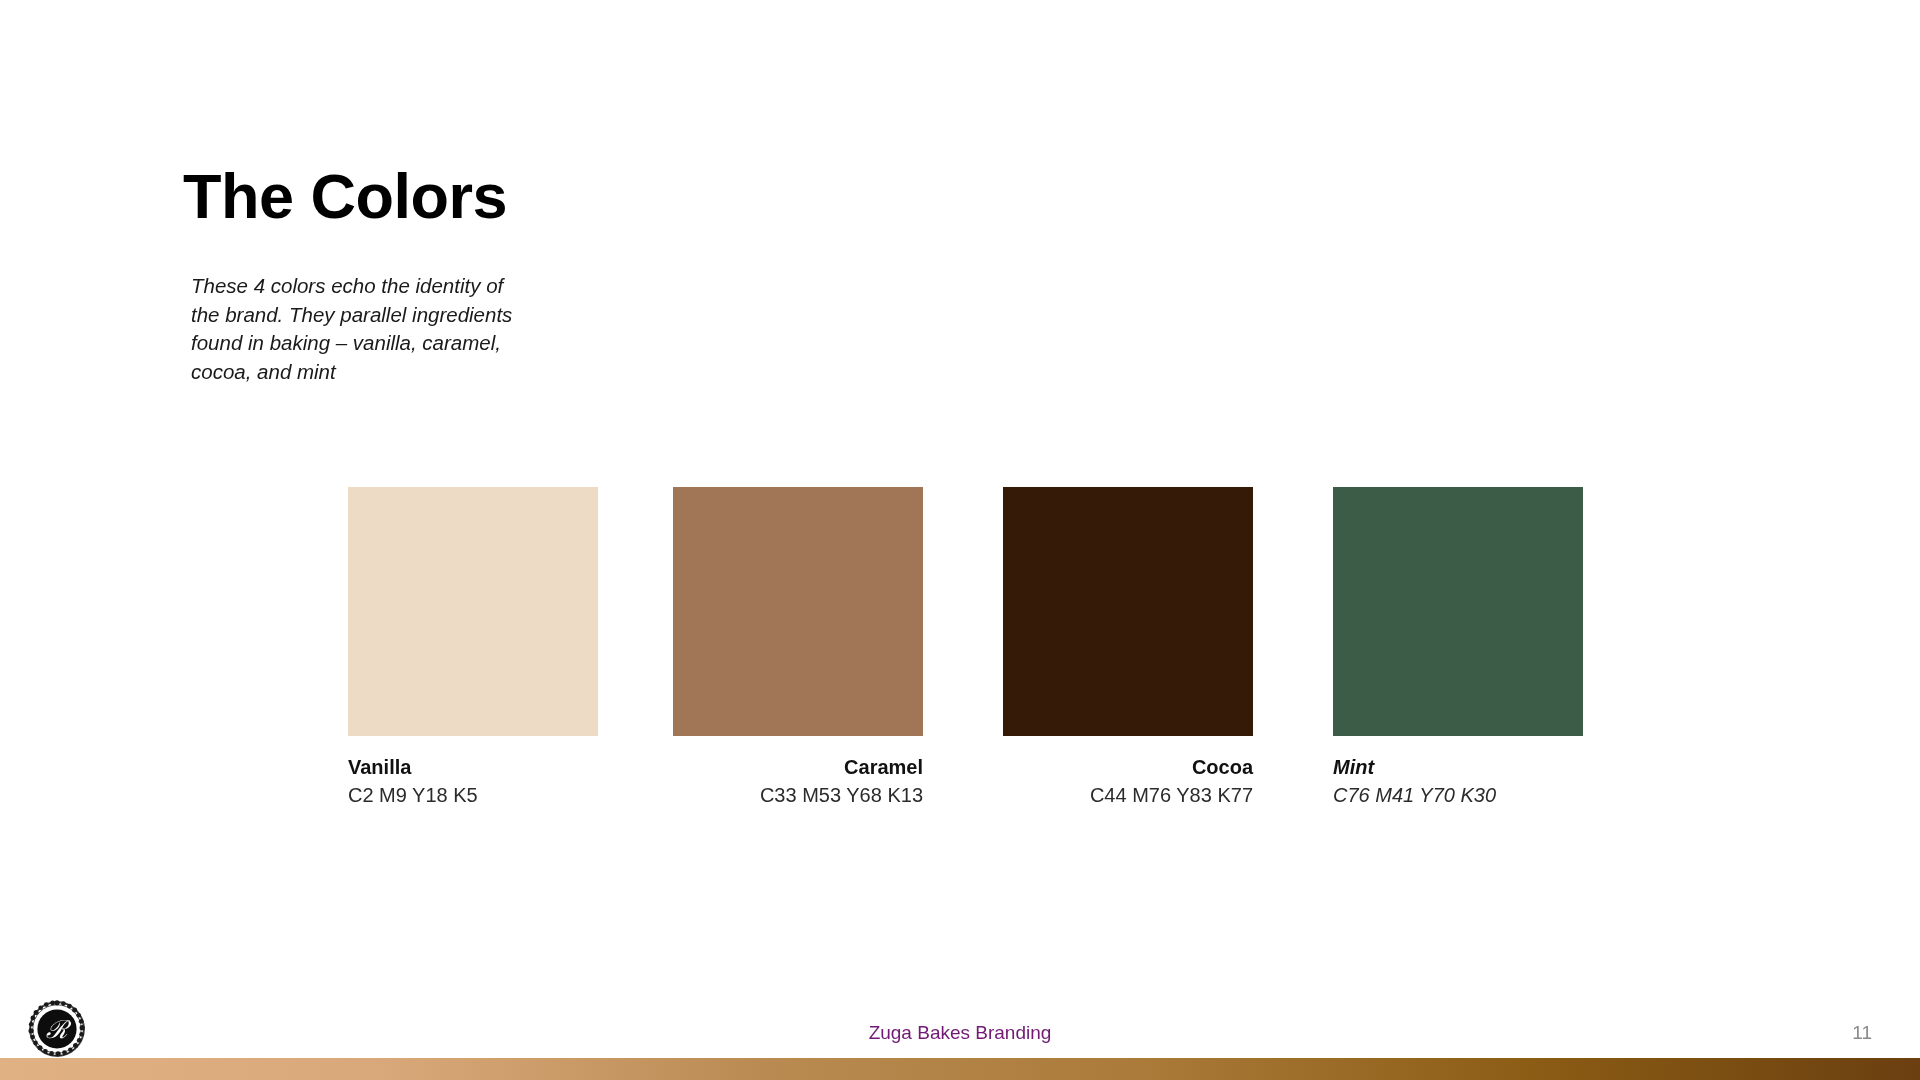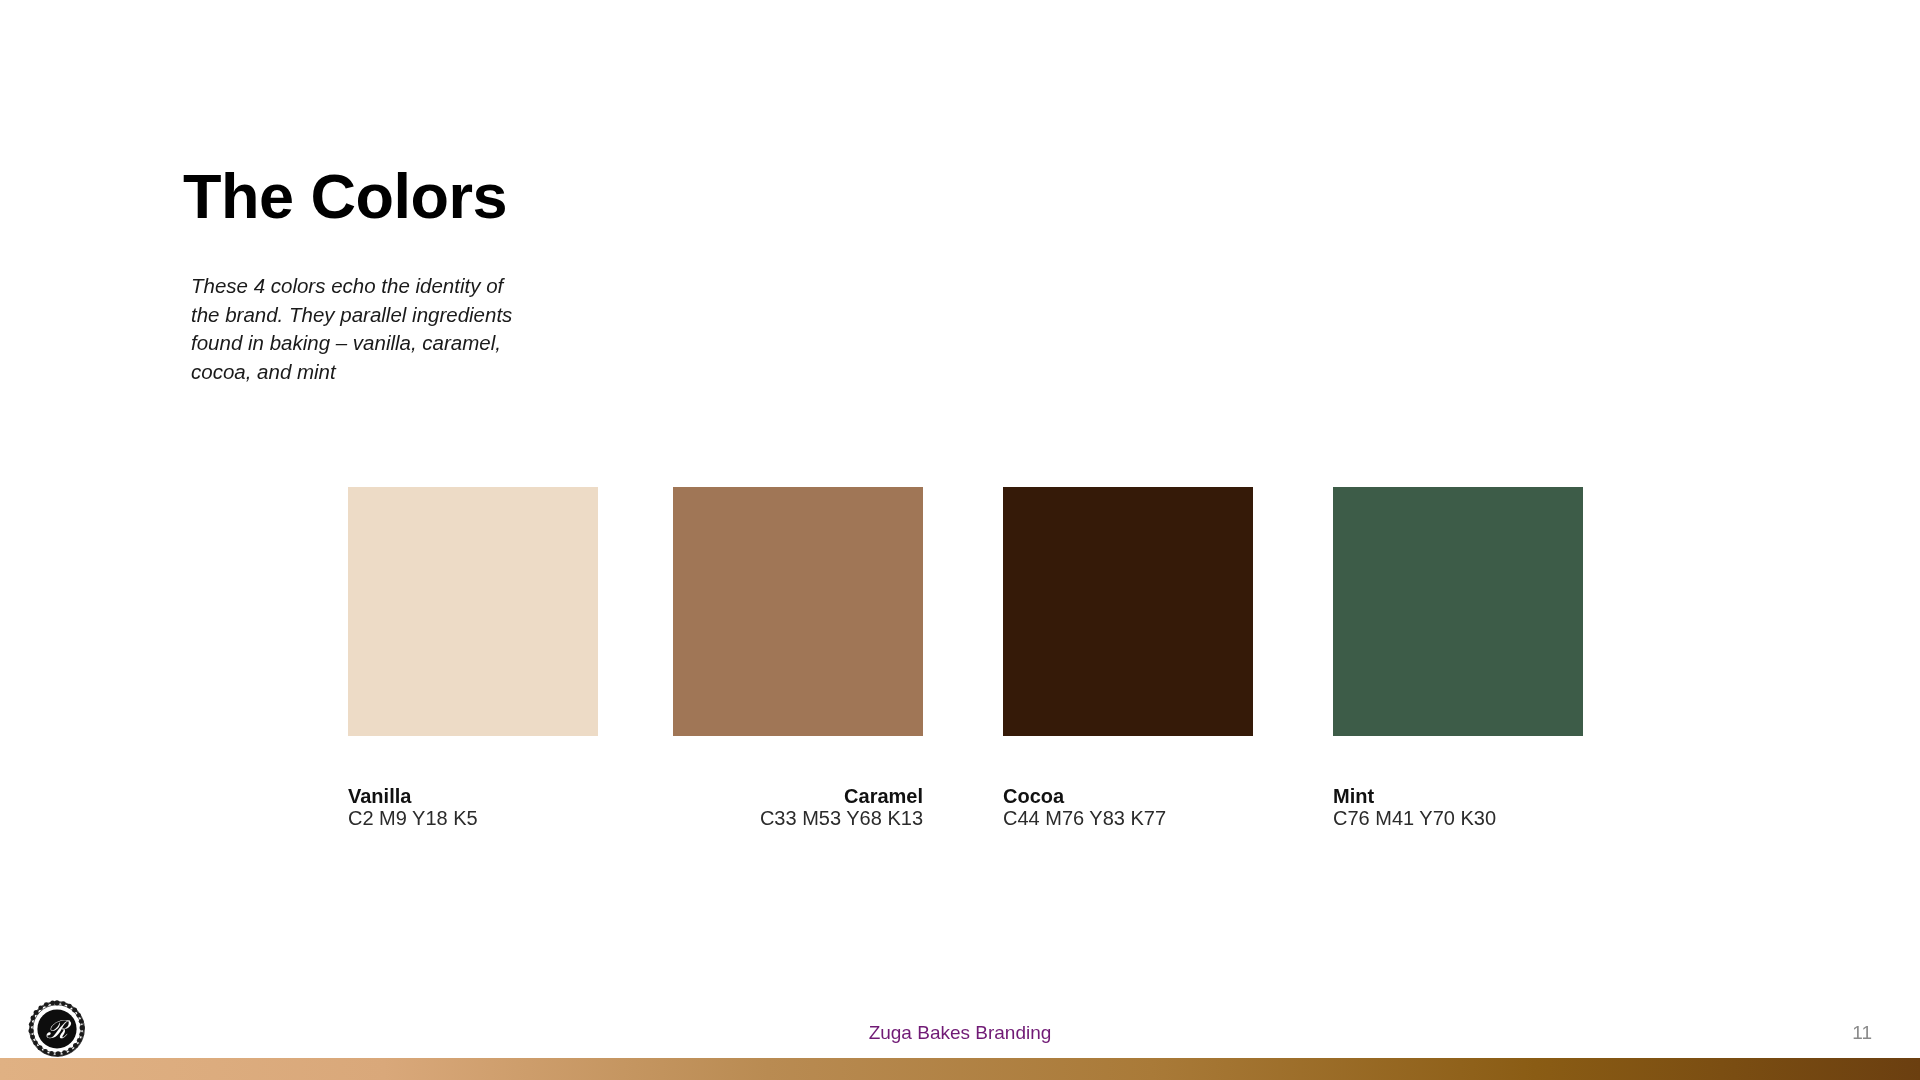--- a/index.html
+++ b/index.html
@@ -61,38 +61,38 @@
     position: absolute;
     top: 0;
     width: 250px;
   }
   .swatch-chip {
     width: 250px;
     height: 249px;
     display: block;
   }
   .swatch-name {
-    margin-top: 49px;
+    margin-top: 20px;
     font-size: 20px;
     font-weight: bold;
     color: #111111;
     line-height: 1.1;
   }
   .swatch-cmyk {
-    margin-top: 0;
+    margin-top: 6px;
     font-size: 20px;
     font-weight: 400;
     color: #2b2b2b;
     line-height: 1.1;
   }
 
   .sw-0 { left: 0px; }
   .sw-1 { left: 325px; text-align: right; }
-  .sw-2 { left: 655px; }
-  .sw-3 { left: 985px; }
+  .sw-2 { left: 655px; text-align: right; }
+  .sw-3 { left: 985px; font-style: italic; }
 
   
   .footer-note {
     position: absolute;
     left: 0;
     right: 0;
     top: 1022px;
     text-align: center;
     font-size: 19px;
     color: #8a8a8a;

